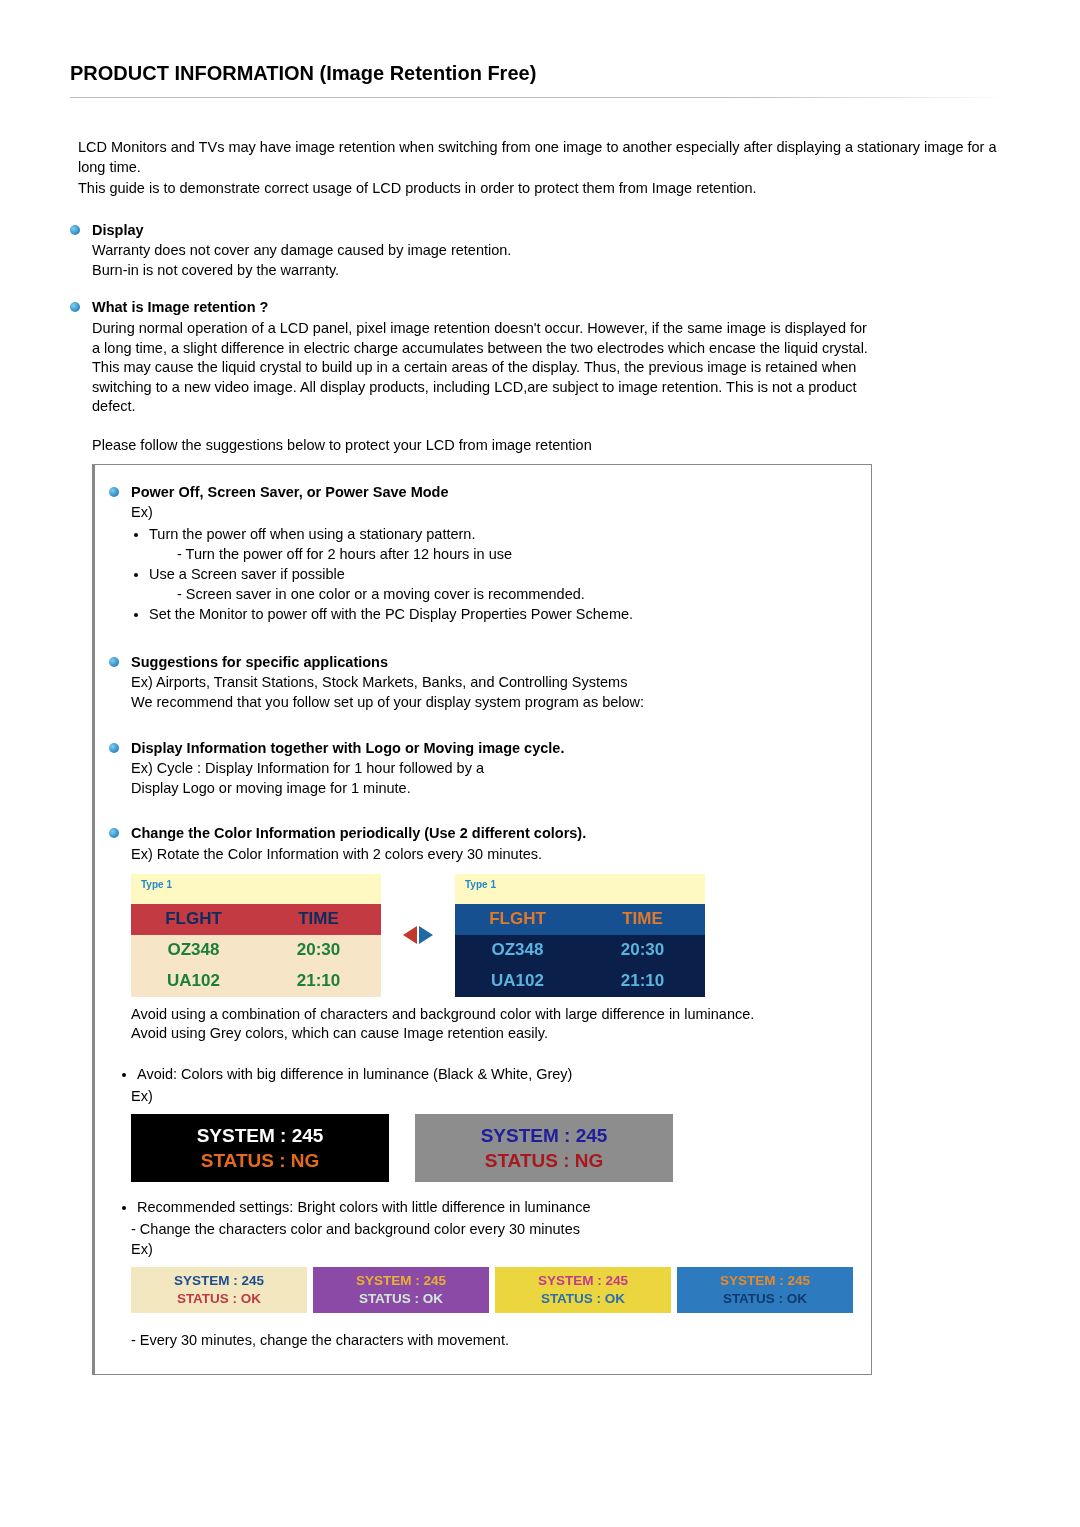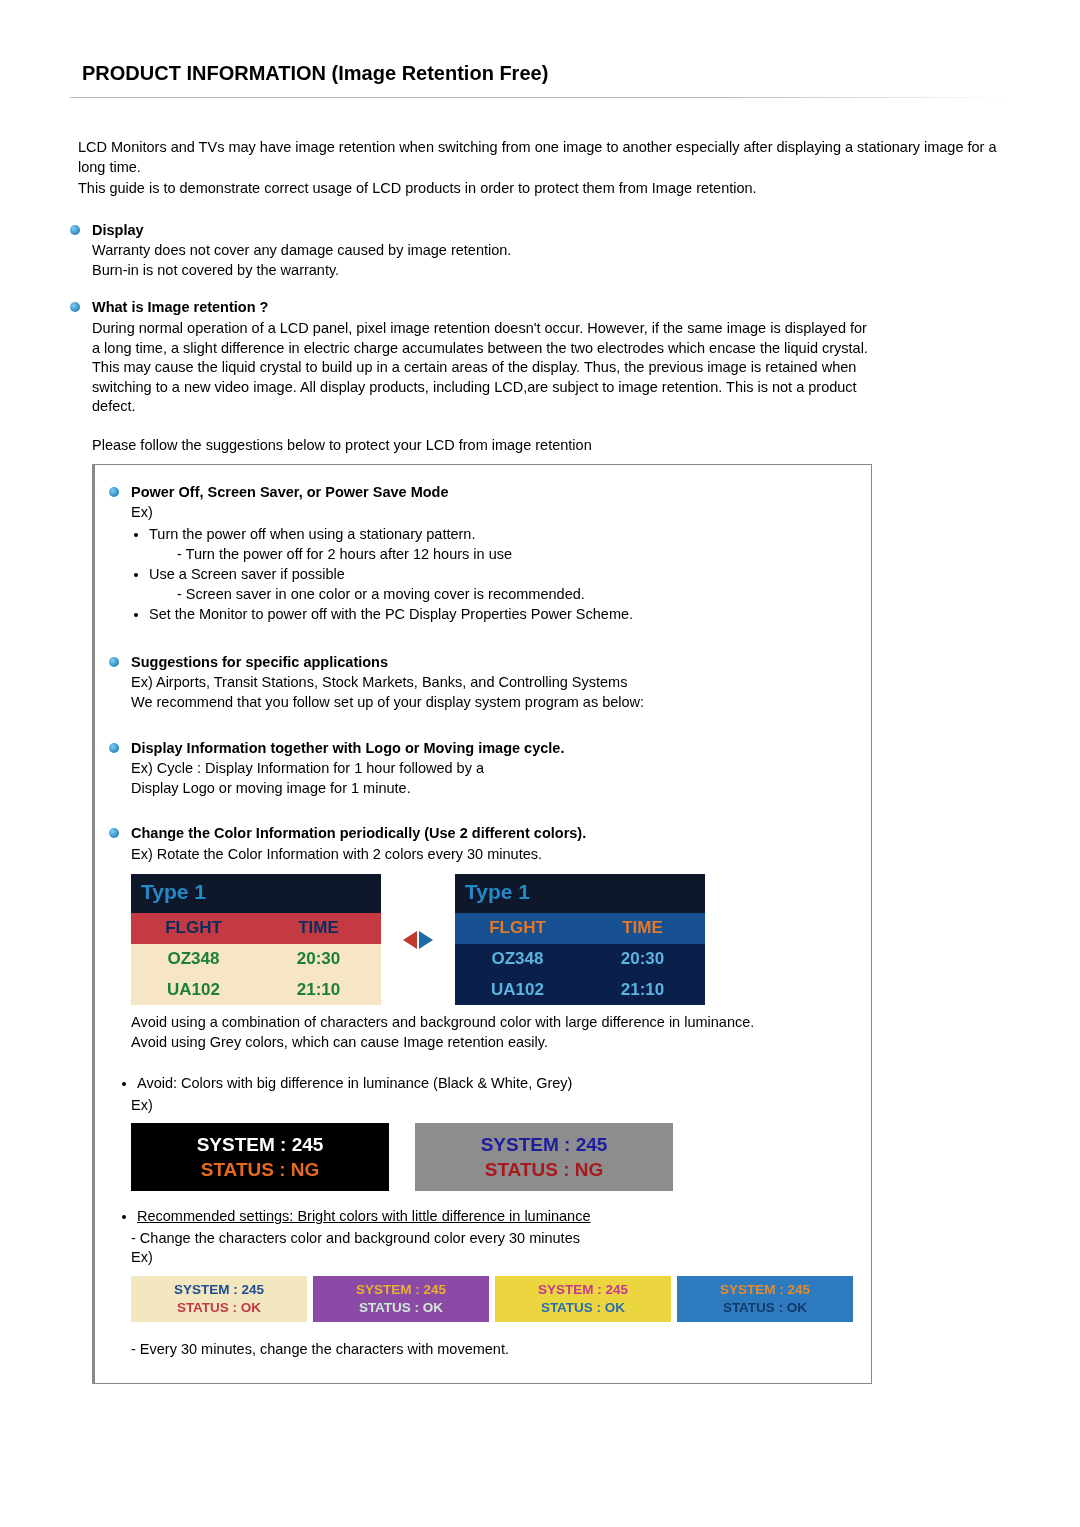--- a/index.html
+++ b/index.html
@@ -12,21 +12,21 @@
     line-height: 1.35;
   }
   .page {
     width: 1080px;
     margin: 0 auto;
     padding: 60px 70px 40px 70px;
   }
   h1 {
     font-size: 20px;
     font-weight: bold;
-    margin: 0 0 10px 12px;
+    margin: 0 0 10px 0;
   }
   .hr {
     height: 1px;
     background: linear-gradient(to right, #bbb 0%, #bbb 70%, #fff 100%);
     margin-bottom: 40px;
   }
   .intro p { margin: 0 0 2px 8px; }
   .intro { margin-bottom: 22px; }
   .bullet-section { display: flex; margin-bottom: 18px; }
   .blue-dot {
@@ -48,23 +48,23 @@
   .gb-item .blue-dot { margin-top: 4px; }
   ul.disc { margin: 2px 0 2px 18px; padding: 0; }
   ul.disc li { margin: 0 12px 1px 0; }
   .dash { display: block; padding-left: 28px; }
   .tables-row {
     display: flex; align-items: center; gap: 12px;
     margin: 10px 0 8px 0;
   }
   .flight-panel { width: 250px; }
   .flight-panel .type-label {
-    padding: 4px 10px 6px 10px;
-    color: #2389c9; font-weight: bold; font-size: 21px;
-    background: #0f172a;
+    padding: 4px 10px 12px 10px;
+    color: #2389c9; font-weight: bold; font-size: 10px;
+    background: #fef9c3;
   }
   .ft { width: 100%; border-collapse: collapse; }
   .ft td { width: 50%; text-align: center; font-weight: bold; font-size: 17px; padding: 4px 2px; }
   .ft-a .hdr td { background: #c43a43; color: #0b2d5e; }
   .ft-a .row td { background: #f6e6c7; color: #1b7f3a; }
   .ft-b .hdr td { background: #165090; color: #e07a2a; }
   .ft-b .row td { background: #0a1f4a; color: #5bb3e0; }
   .arrows {
     width: 50px; display: flex; justify-content: center; gap: 2px;
   }
@@ -238,21 +238,21 @@
               <div class="status-block sb-black">
                 <div class="l1">SYSTEM : 245</div>
                 <div class="l2">STATUS : NG</div>
               </div>
               <div class="status-block sb-grey">
                 <div class="l1">SYSTEM : 245</div>
                 <div class="l2">STATUS : NG</div>
               </div>
             </div>
 
-            <ul class="disc" style="margin-left:6px;text-decoration:underline;">
+            <ul class="disc" style="margin-left:6px;">
               <li>Recommended settings: Bright colors with little difference in luminance</li>
             </ul>
             <span>- Change the characters color and background color every 30 minutes</span><br>
             <span>Ex)</span>
 
             <div class="rec-row">
               <div class="rec-block rb1">
                 <div class="l1">SYSTEM : 245</div>
                 <div class="l2">STATUS : OK</div>
               </div>

